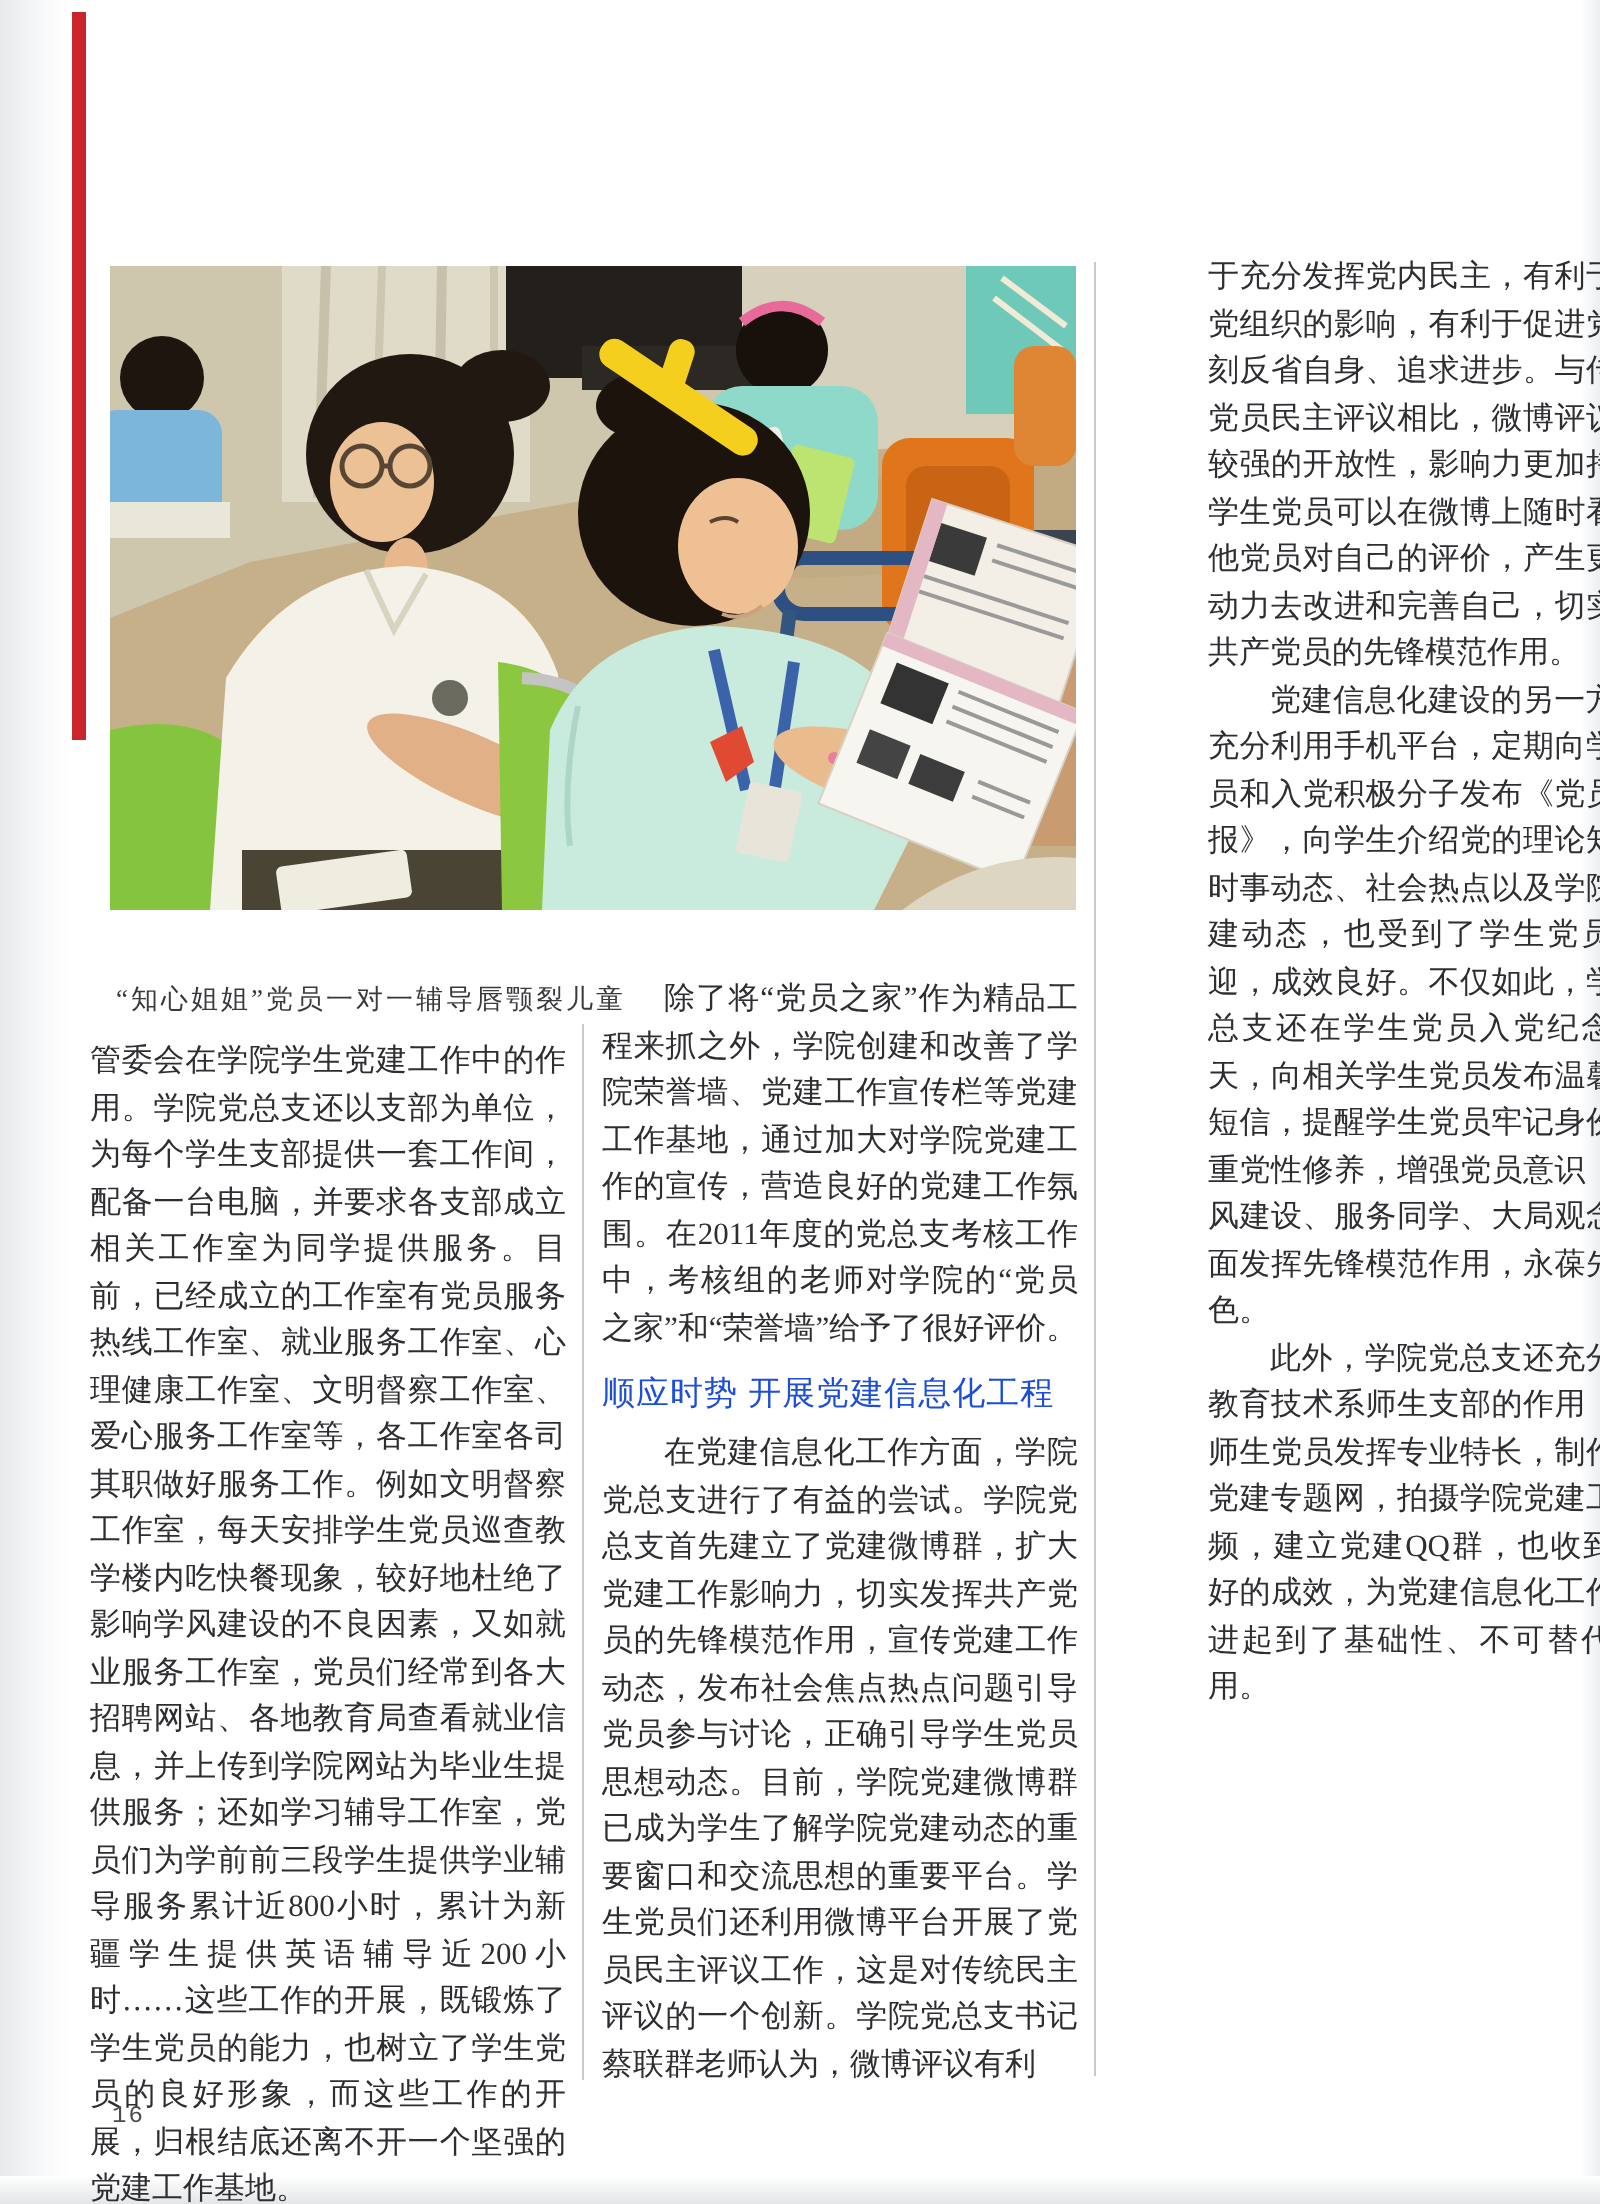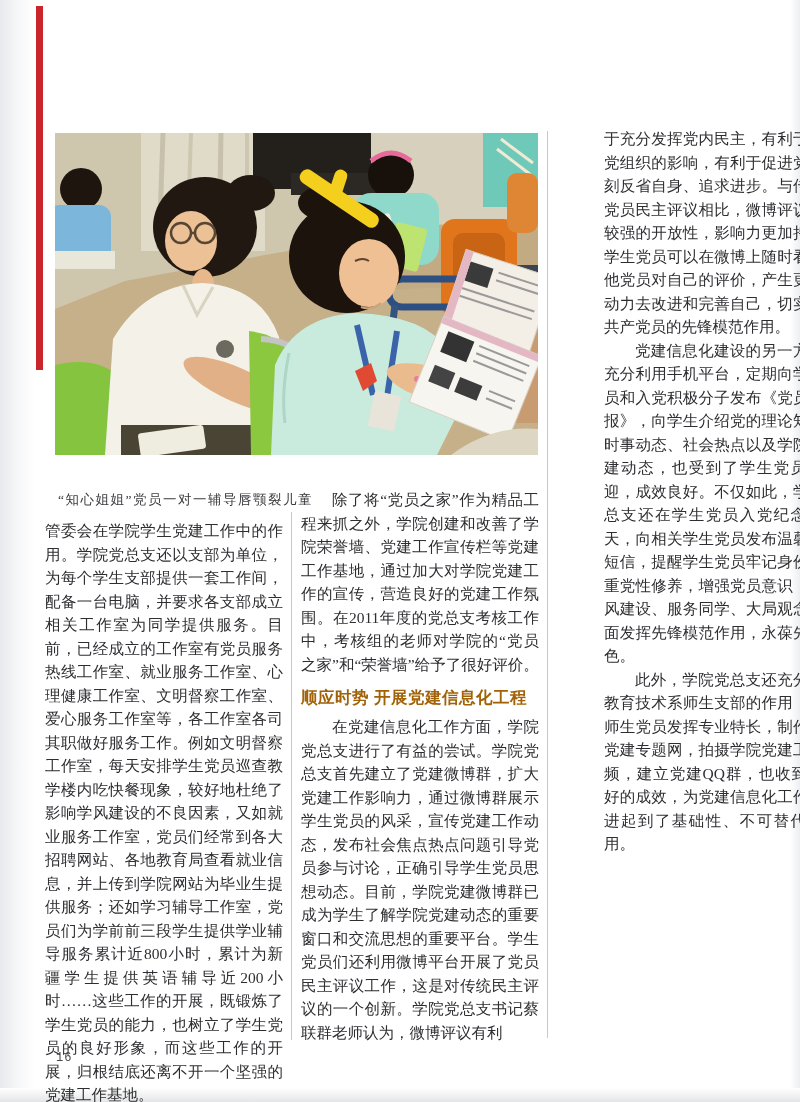--- a/index.html
+++ b/index.html
@@ -29,21 +29,21 @@
   .col{position:absolute;width:238px;font-size:15.5px;line-height:23.5px;
     text-align:justify;color:#2e2d31;}
   .col p{margin:0;padding:0;}
   .col p.indent{text-indent:2em;}
   .col1{left:45px;top:519px;}
   .col2{left:301px;top:488px;}
   .col3{left:556px;top:127px;width:236px;margin-left:48px;}
 
   .section-heading{
     font-family:"Liberation Sans","DejaVu Sans",sans-serif;
-    font-weight:bold;color:#a16207;font-size:16.5px;line-height:22px;
+    font-weight:normal;color:#1d4ed8;font-size:16.5px;line-height:22px;
     margin:10px 0 7px 0;letter-spacing:0.5px;text-align:left;}
 
   .divider{position:absolute;width:1px;background:#c9c9c9;}
   .divider-1{left:291px;top:512px;height:528px;}
   .divider-2{left:547px;top:131px;height:907px;}
 
   .page-number{position:absolute;left:56px;top:1051px;
     font-family:Liberation Mono, monospace;
     font-size:12px;color:#4b4b4f;letter-spacing:1px;}
 </style>
@@ -168,21 +168,21 @@
   <div class="divider divider-1"></div>
   <div class="divider divider-2"></div>
 
   <section class="col col1">
     <p>管委会在学院学生党建工作中的作用。学院党总支还以支部为单位，为每个学生支部提供一套工作间，配备一台电脑，并要求各支部成立相关工作室为同学提供服务。目前，已经成立的工作室有党员服务热线工作室、就业服务工作室、心理健康工作室、文明督察工作室、爱心服务工作室等，各工作室各司其职做好服务工作。例如文明督察工作室，每天安排学生党员巡查教学楼内吃快餐现象，较好地杜绝了影响学风建设的不良因素，又如就业服务工作室，党员们经常到各大招聘网站、各地教育局查看就业信息，并上传到学院网站为毕业生提供服务；还如学习辅导工作室，党员们为学前前三段学生提供学业辅导服务累计近800小时，累计为新疆学生提供英语辅导近200小时……这些工作的开展，既锻炼了学生党员的能力，也树立了学生党员的良好形象，而这些工作的开展，归根结底还离不开一个坚强的党建工作基地。</p>
   </section>
 
   <section class="col col2">
     <p class="indent">除了将“党员之家”作为精品工程来抓之外，学院创建和改善了学院荣誉墙、党建工作宣传栏等党建工作基地，通过加大对学院党建工作的宣传，营造良好的党建工作氛围。在2011年度的党总支考核工作中，考核组的老师对学院的“党员之家”和“荣誉墙”给予了很好评价。</p>
     <h3 class="section-heading">顺应时势 开展党建信息化工程</h3>
-    <p class="indent">在党建信息化工作方面，学院党总支进行了有益的尝试。学院党总支首先建立了党建微博群，扩大党建工作影响力，通过微博群展示学生党员的风采，宣传党建工作动态，发布社会焦点热点问题引导党员参与讨论，正确引导学生党员思想动态。目前，学院党建微博群已成为学生了解学院党建动态的重要窗口和交流思想的重要平台。学生党员们还利用微博平台开展了党员民主评议工作，这是对传统民主评议的一个创新。学院党总支书记蔡联群老师认为，微博评议有利</p>
+    <p class="indent">在党建信息化工作方面，学院党总支进行了有益的尝试。学院党总支首先建立了党建微博群，扩大党建工作影响力，切实发挥共产党员的先锋模范作用，宣传党建工作动态，发布社会焦点热点问题引导党员参与讨论，正确引导学生党员思想动态。目前，学院党建微博群已成为学生了解学院党建动态的重要窗口和交流思想的重要平台。学生党员们还利用微博平台开展了党员民主评议工作，这是对传统民主评议的一个创新。学院党总支书记蔡联群老师认为，微博评议有利</p>
   </section>
 
   <section class="col col3">
     <p>于充分发挥党内民主，有利于扩大党组织的影响，有利于促进党员深刻反省自身、追求进步。与传统的党员民主评议相比，微博评议具有较强的开放性，影响力更加持久，学生党员可以在微博上随时看到其他党员对自己的评价，产生更大的动力去改进和完善自己，切实发挥共产党员的先锋模范作用。</p>
     <p class="indent">党建信息化建设的另一方面是充分利用手机平台，定期向学生党员和入党积极分子发布《党员手机报》，向学生介绍党的理论知识、时事动态、社会热点以及学院的党建动态，也受到了学生党员的欢迎，成效良好。不仅如此，学院党总支还在学生党员入党纪念日当天，向相关学生党员发布温馨祝福短信，提醒学生党员牢记身份、注重党性修养，增强党员意识，在学风建设、服务同学、大局观念等方面发挥先锋模范作用，永葆先进本色。</p>
     <p class="indent">此外，学院党总支还充分发挥教育技术系师生支部的作用，鼓励师生党员发挥专业特长，制作学院党建专题网，拍摄学院党建工作视频，建立党建QQ群，也收到了良好的成效，为党建信息化工作的推进起到了基础性、不可替代的作用。</p>
   </section>
 
   <div class="page-number">16</div>
 </div>

